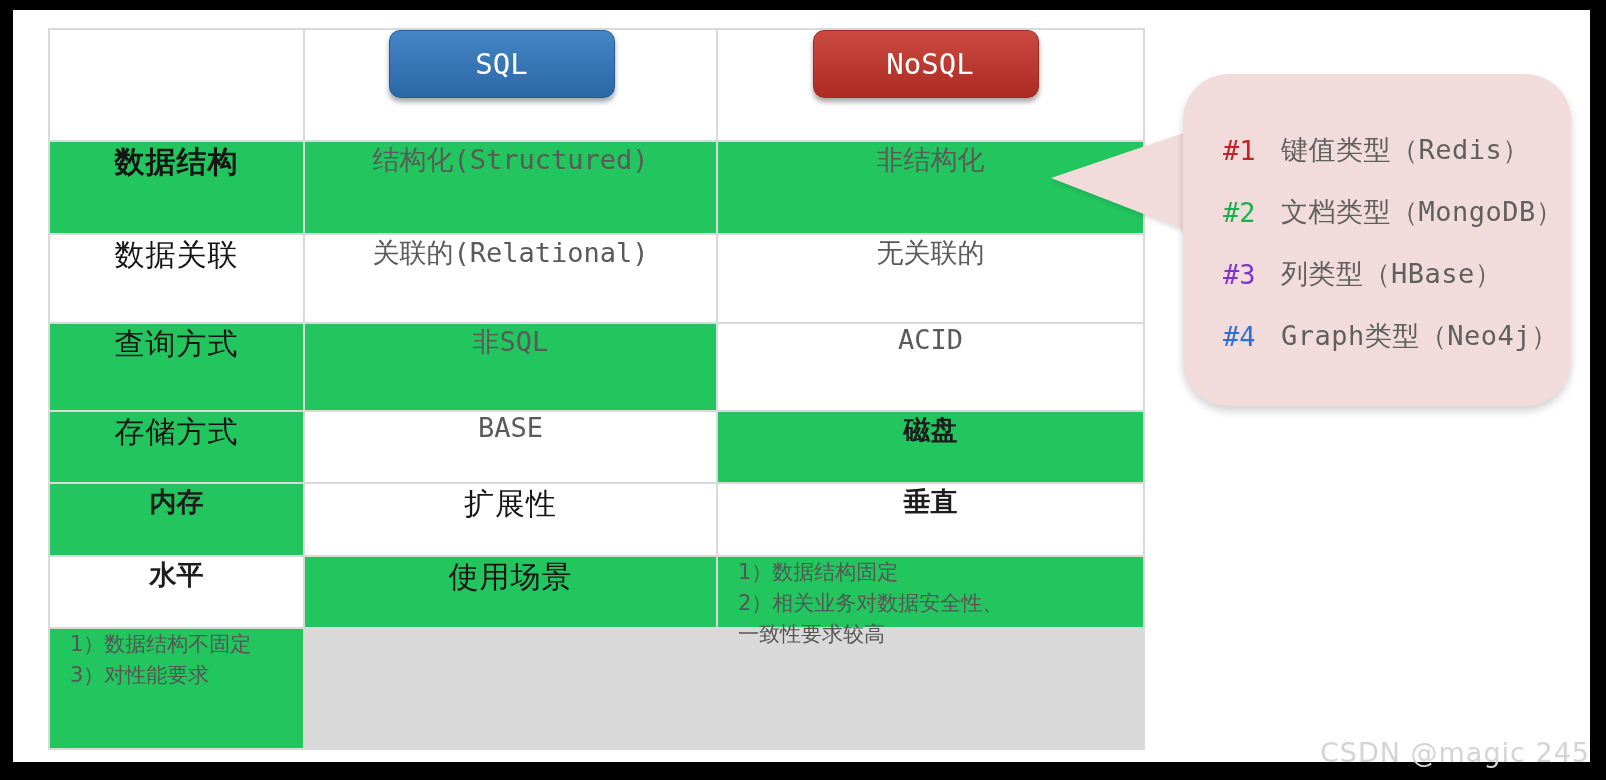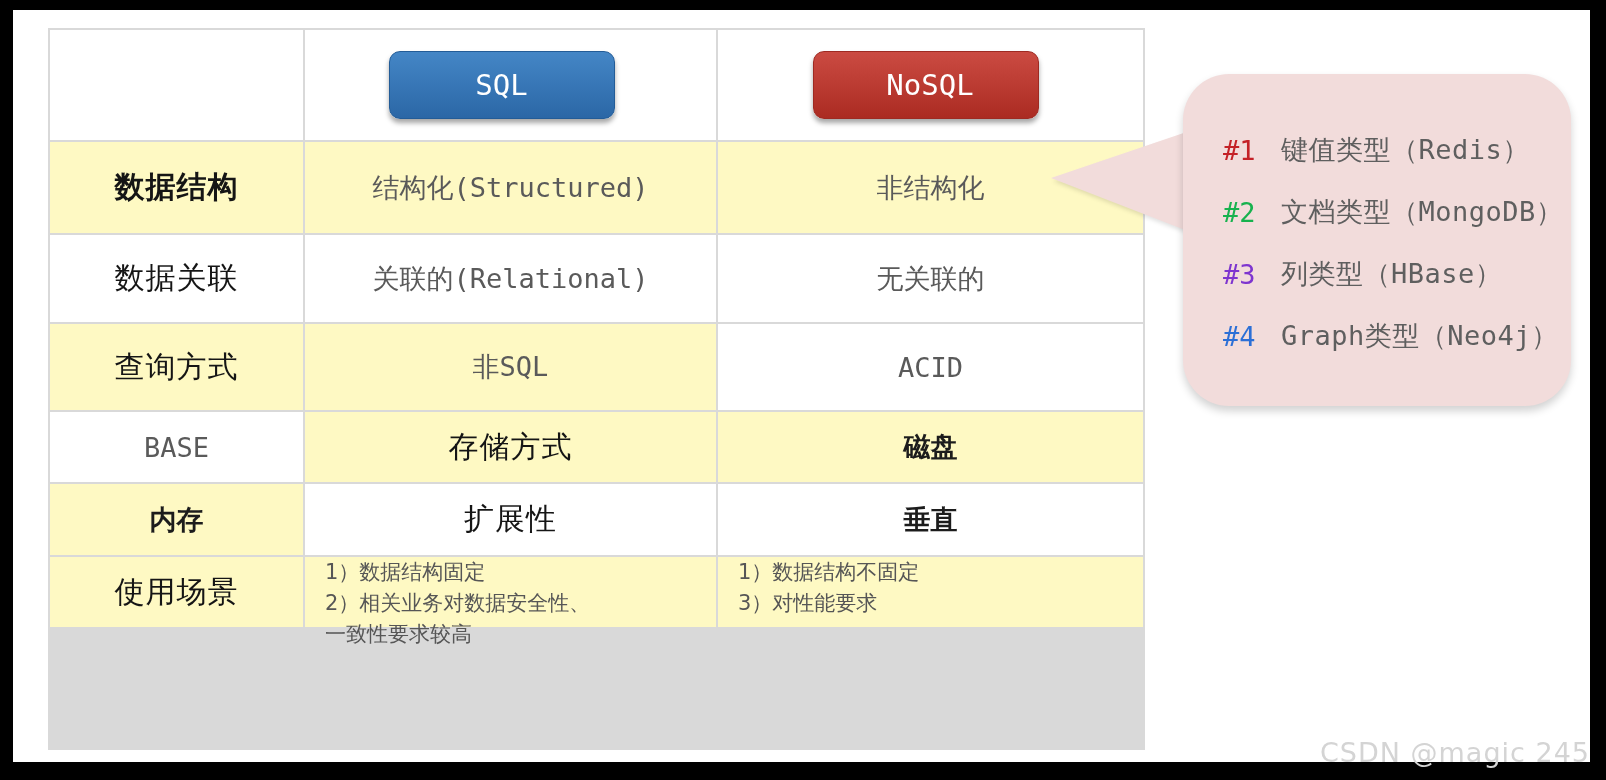--- a/index.html
+++ b/index.html
@@ -20,23 +20,23 @@
     position:absolute; left:35px; top:18px;
     width:1097px; height:722px;
     display:grid;
     grid-template-columns:253px 411px 1fr;
     grid-template-rows:110px 91px 87px 86px 70px 71px 70px 1fr;
     background:#d9d9d9;
     gap:2px; padding:2px;
   }
   .cell {
     background:#ffffff;
-    display:flex; align-items:center; justify-content:center;
-  }
-  .cell.shade { background:#fef9c3; }
+    display:flex; align-items:flex-start; justify-content:center;
+  }
+  .cell.shade { background:#22c55e; }
   .row-label {
     font-size:30px; color:#151515; letter-spacing:1px;
   }
   .row-label.bold { font-weight:bold; }
   .val-mono {
     font-family:"DejaVu Sans Mono","Liberation Mono",monospace;
     font-size:27px; color:#5a5a5a;
   }
   .val-dark { font-size:27px; color:#1c1c1c;font-weight:bold; }
   .cell.list {
@@ -140,39 +140,42 @@
     <div class="cell shade">
       <span class="row-label">查询方式</span>
     </div>
     <div class="cell shade">
       <span class="val-mono">非SQL</span>
     </div>
 
     <div class="cell">
       <span class="val-mono">ACID</span>
     </div>
+    <div class="cell shade">
+      <span class="row-label">存储方式</span>
+    </div>
+
     <div class="cell">
       <span class="val-mono">BASE</span>
     </div>
-
-    <div class="cell shade">
-      <span class="row-label">存储方式</span>
-    </div>
     <div class="cell shade">
       <span class="val-dark">磁盘</span>
     </div>
     <div class="cell shade">
       <span class="val-dark">内存</span>
     </div>
 
     <div class="cell">
       <span class="row-label">扩展性</span>
     </div>
     <div class="cell">
       <span class="val-dark">垂直</span>
+    </div>
+    <div class="cell">
+      <span class="val-dark">水平</span>
     </div>
 
     <div class="cell shade">
       <span class="row-label">使用场景</span>
     </div>
     <div class="cell shade list">
       <div class="list-lines">
         <div>1）数据结构固定</div>
         <div>2）相关业务对数据安全性、</div>
         <div>一致性要求较高</div>

